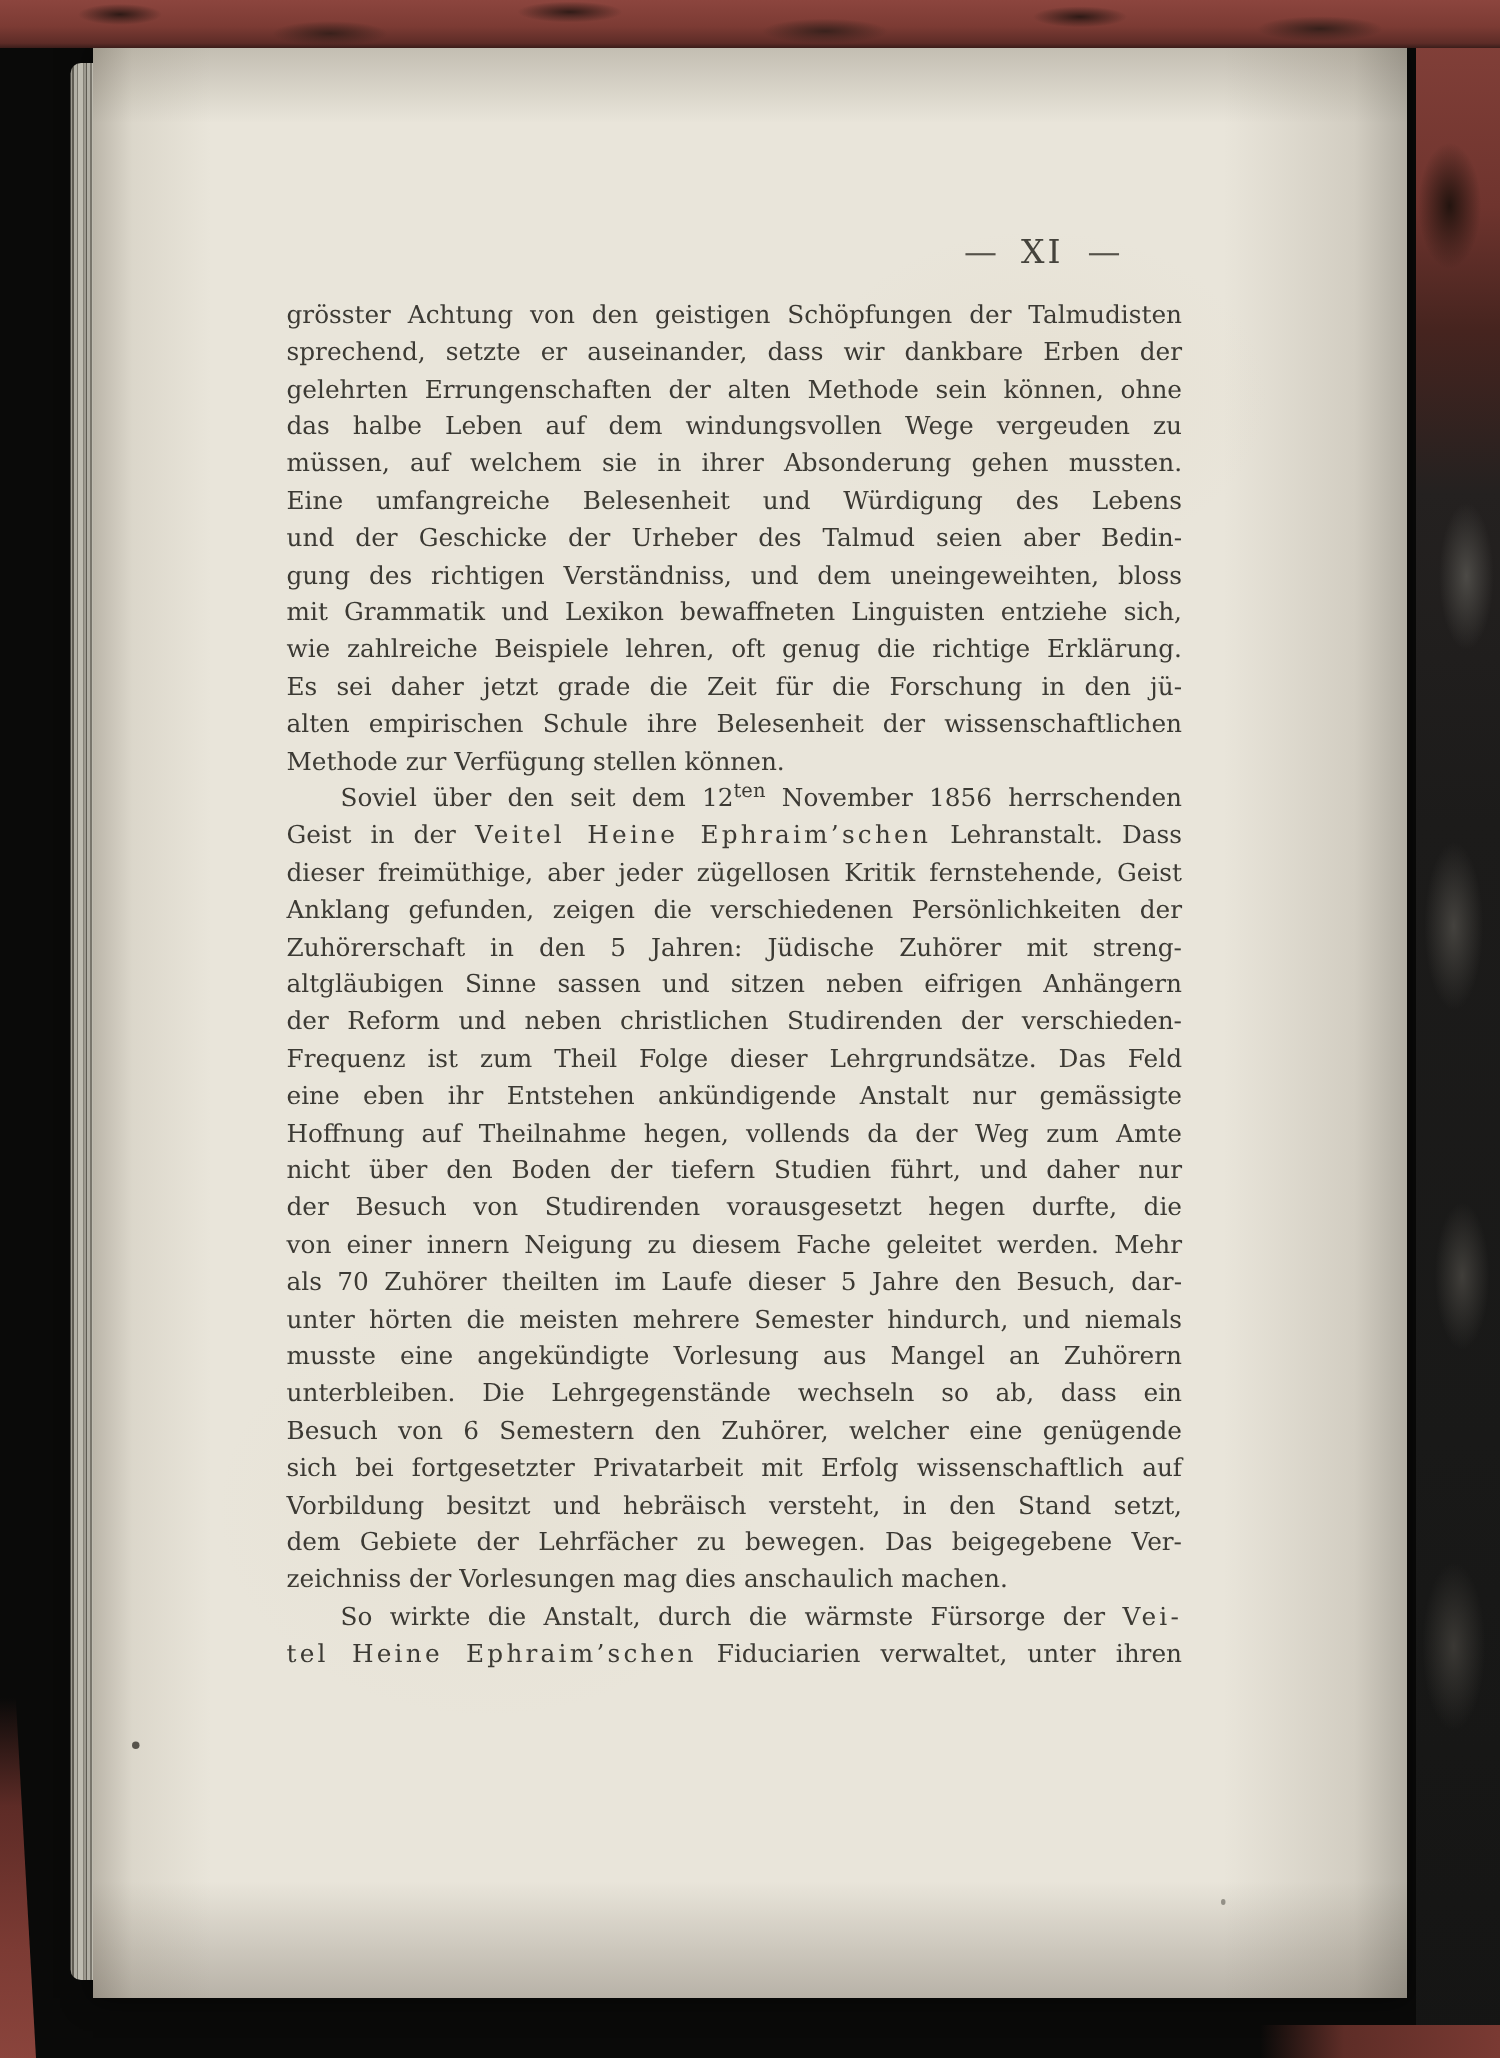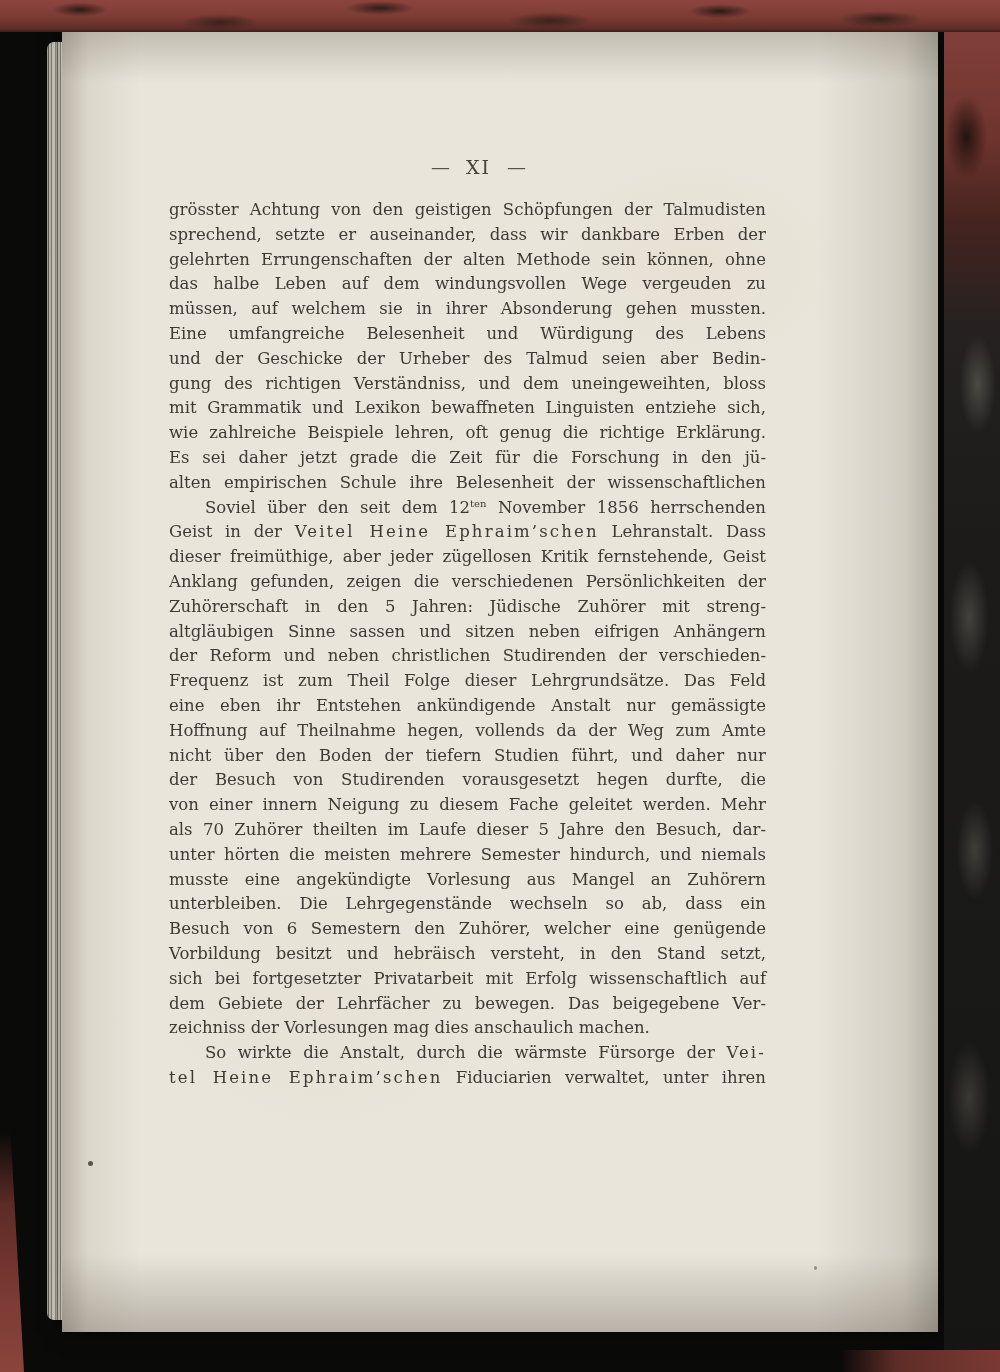--- a/index.html
+++ b/index.html
@@ -56,38 +56,38 @@
       radial-gradient(260px 200px at 30% 75%, rgba(200,185,150,.08), transparent 70%),
       linear-gradient(90deg, rgba(80,70,55,.30) 0%, rgba(120,110,90,.12) 3%, rgba(0,0,0,0) 9%,
                       rgba(0,0,0,0) 86%, rgba(90,80,65,.16) 96%, rgba(60,55,45,.32) 100%),
       linear-gradient(180deg, rgba(70,60,45,.24) 0%, rgba(0,0,0,0) 4%,
                       rgba(0,0,0,0) 94%, rgba(70,60,50,.30) 100%),
       #e9e5da;
     box-shadow:0 0 18px rgba(0,0,0,.6);
   }
 
   .page-number {
-    position:absolute; left:118px; top:126px; width:597px;
-    text-align:center; font-size:19px; color:#45433c;
+    position:absolute; left:104px; top:126px; width:597px;
+    text-align:right; font-size:22px; color:#45433c;
   }
   .page-number .dash { margin:0 16px; color:#55524a; }
   .page-number .folio { letter-spacing:2px; }
 
   .text-block {
-    position:absolute; left:107px; top:168px; width:597px;
+    position:absolute; left:129px; top:168px; width:597px;
     font-size:16.5px; line-height:24.8px; color:#3c3a34;
     text-rendering:optimizeLegibility;
   }
   .line {
     text-align:justify; text-align-last:justify; text-justify:inter-word;
     white-space:normal;
   }
   .line.flush { text-align-last:left; }
   .line.indent { text-indent:36px; }
-  .sup { font-size:10px; line-height:0; vertical-align:6px; letter-spacing:0; }
+  .sup { font-size:13px; line-height:0; vertical-align:6px; letter-spacing:0; }
   .spaced { letter-spacing:0.13em; }
 
   .speck { position:absolute; border-radius:50%; background:#36332c; }
   .speck.s1 { left:26px;  top:1131px; width:5px; height:5px; opacity:.8; }
   .speck.s2 { left:752px; top:1236px; width:3px; height:4px; opacity:.45; }
 </style>
 </head>
 <body>
 
 <div class="scene">
@@ -102,40 +102,41 @@
         <div class="line"><span>gelehrten Errungenschaften der alten Methode sein können, ohne</span></div>
         <div class="line"><span>das halbe Leben auf dem windungsvollen Wege vergeuden zu</span></div>
         <div class="line"><span>müssen, auf welchem sie in ihrer Absonderung gehen mussten.</span></div>
         <div class="line"><span>Eine umfangreiche Belesenheit und Würdigung des Lebens</span></div>
         <div class="line"><span>und der Geschicke der Urheber des Talmud seien aber Bedin-</span></div>
         <div class="line"><span>gung des richtigen Verständniss, und dem uneingeweihten, bloss</span></div>
         <div class="line"><span>mit Grammatik und Lexikon bewaffneten Linguisten entziehe sich,</span></div>
         <div class="line"><span>wie zahlreiche Beispiele lehren, oft genug die richtige Erklärung.</span></div>
         <div class="line"><span>Es sei daher jetzt grade die Zeit für die Forschung in den jü-</span></div>
         <div class="line"><span>alten empirischen Schule ihre Belesenheit der wissenschaftlichen</span></div>
+        <div class="line flush"><span>Methode zur Verfügung stellen können.</span></div>
         <div class="line indent"><span>Soviel über den seit dem 12</span><sup class="sup">ten</sup><span> November 1856 herrschenden</span></div>
         <div class="line"><span>Geist in der </span><span class="spaced">Veitel Heine Ephraim’schen</span><span> Lehranstalt. Dass</span></div>
         <div class="line"><span>dieser freimüthige, aber jeder zügellosen Kritik fernstehende, Geist</span></div>
         <div class="line"><span>Anklang gefunden, zeigen die verschiedenen Persönlichkeiten der</span></div>
         <div class="line"><span>Zuhörerschaft in den 5 Jahren: Jüdische Zuhörer mit streng-</span></div>
         <div class="line"><span>altgläubigen Sinne sassen und sitzen neben eifrigen Anhängern</span></div>
         <div class="line"><span>der Reform und neben christlichen Studirenden der verschieden-</span></div>
         <div class="line"><span>Frequenz ist zum Theil Folge dieser Lehrgrundsätze. Das Feld</span></div>
         <div class="line"><span>eine eben ihr Entstehen ankündigende Anstalt nur gemässigte</span></div>
         <div class="line"><span>Hoffnung auf Theilnahme hegen, vollends da der Weg zum Amte</span></div>
         <div class="line"><span>nicht über den Boden der tiefern Studien führt, und daher nur</span></div>
         <div class="line"><span>der Besuch von Studirenden vorausgesetzt hegen durfte, die</span></div>
         <div class="line"><span>von einer innern Neigung zu diesem Fache geleitet werden. Mehr</span></div>
         <div class="line"><span>als 70 Zuhörer theilten im Laufe dieser 5 Jahre den Besuch, dar-</span></div>
         <div class="line"><span>unter hörten die meisten mehrere Semester hindurch, und niemals</span></div>
         <div class="line"><span>musste eine angekündigte Vorlesung aus Mangel an Zuhörern</span></div>
         <div class="line"><span>unterbleiben. Die Lehrgegenstände wechseln so ab, dass ein</span></div>
         <div class="line"><span>Besuch von 6 Semestern den Zuhörer, welcher eine genügende</span></div>
+        <div class="line"><span>sich bei fortgesetzter Privatarbeit mit Erfolg wissenschaftlich auf</span></div>
         <div class="line"><span>Vorbildung besitzt und hebräisch versteht, in den Stand setzt,</span></div>
-        <div class="line"><span>sich bei fortgesetzter Privatarbeit mit Erfolg wissenschaftlich auf</span></div>
         <div class="line"><span>dem Gebiete der Lehrfächer zu bewegen. Das beigegebene Ver-</span></div>
         <div class="line flush"><span>zeichniss der Vorlesungen mag dies anschaulich machen.</span></div>
         <div class="line indent"><span>So wirkte die Anstalt, durch die wärmste Fürsorge der </span><span class="spaced">Vei-</span></div>
         <div class="line"><span class="spaced">tel Heine Ephraim’schen</span><span> Fiduciarien verwaltet, unter ihren</span></div>
       </div>
     <div class="speck s1"></div>
     <div class="speck s2"></div>
   </div>
 
   <div class="page-edges"></div>

